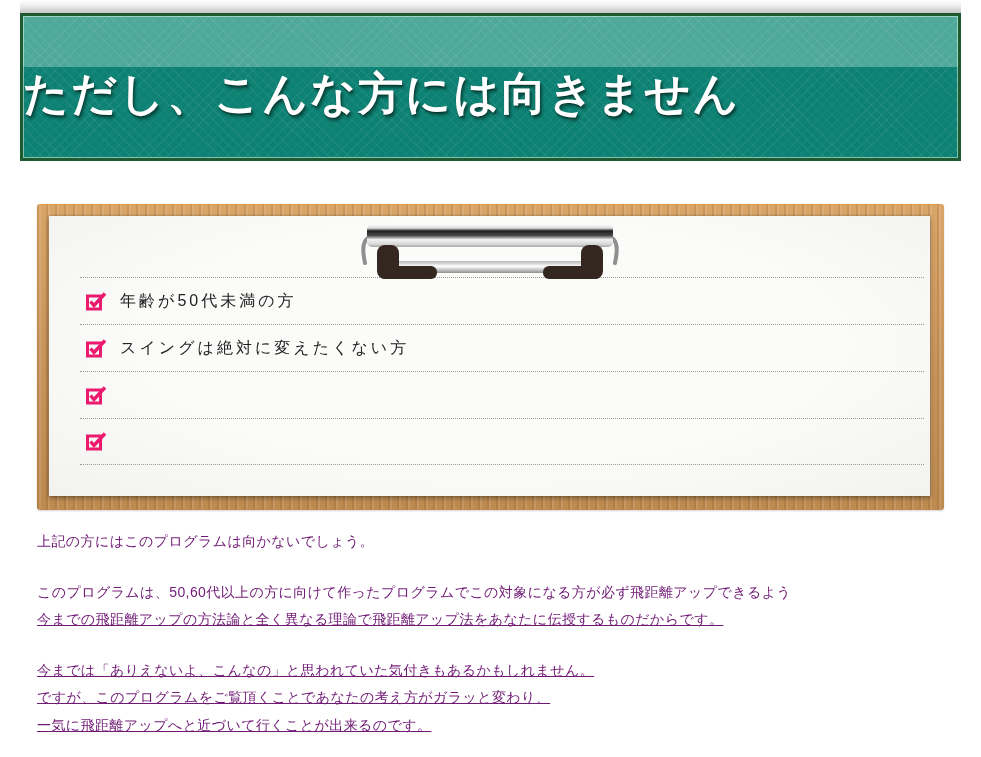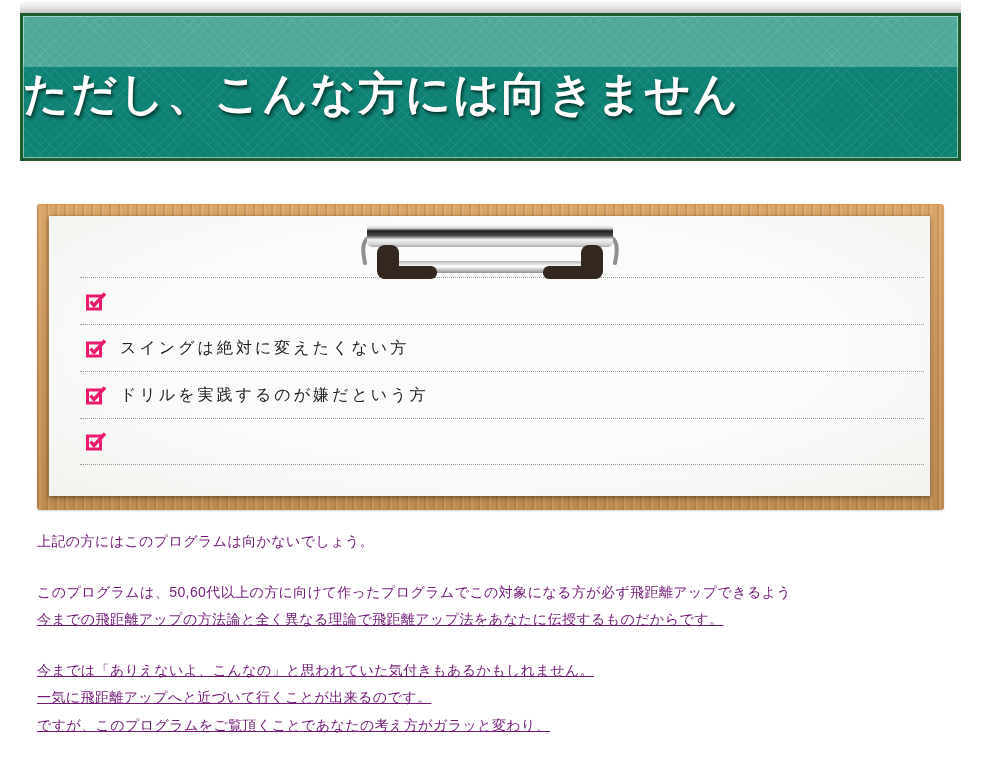--- a/index.html
+++ b/index.html
@@ -171,34 +171,34 @@
       <rect x="224" y="22" width="22" height="34" rx="8" fill="#33271f"></rect>
       <rect x="186" y="43" width="58" height="13" rx="6" fill="#33271f"></rect>
     </svg>
 
     <ul class="checklist">
       <li class="check-row">
         <svg class="check-icon" viewBox="0 0 21 19" aria-hidden="true">
           <rect x="1.5" y="4" width="13" height="13" fill="none" stroke="#ec1a6e" stroke-width="3"></rect>
           <path d="M4.5 9.5 L8 13.5 L19 1.5" fill="none" stroke="#ec1a6e" stroke-width="3.4"></path>
         </svg>
+        <span class="check-label">年齢が50代未満の方</span>
       </li>
       <li class="check-row">
         <svg class="check-icon" viewBox="0 0 21 19" aria-hidden="true">
           <rect x="1.5" y="4" width="13" height="13" fill="none" stroke="#ec1a6e" stroke-width="3"></rect>
           <path d="M4.5 9.5 L8 13.5 L19 1.5" fill="none" stroke="#ec1a6e" stroke-width="3.4"></path>
         </svg>
         <span class="check-label">スイングは絶対に変えたくない方</span>
       </li>
       <li class="check-row">
         <svg class="check-icon" viewBox="0 0 21 19" aria-hidden="true">
           <rect x="1.5" y="4" width="13" height="13" fill="none" stroke="#ec1a6e" stroke-width="3"></rect>
           <path d="M4.5 9.5 L8 13.5 L19 1.5" fill="none" stroke="#ec1a6e" stroke-width="3.4"></path>
         </svg>
-        <span class="check-label">ドリルを実践するのが嫌だという方</span>
       </li>
       <li class="check-row">
         <svg class="check-icon" viewBox="0 0 21 19" aria-hidden="true">
           <rect x="1.5" y="4" width="13" height="13" fill="none" stroke="#ec1a6e" stroke-width="3"></rect>
           <path d="M4.5 9.5 L8 13.5 L19 1.5" fill="none" stroke="#ec1a6e" stroke-width="3.4"></path>
         </svg>
       </li>
     </ul>
   </div>
 </div>
@@ -206,16 +206,16 @@
 <div class="copy">
   <div class="para">
     <div>上記の方にはこのプログラムは向かないでしょう。</div>
   </div>
   <div class="para">
     <div>このプログラムは、50,60代以上の方に向けて作ったプログラムでこの対象になる方が必ず飛距離アップできるよう</div>
     <div><span class="underline">今までの飛距離アップの方法論と全く異なる理論で飛距離アップ法をあなたに伝授するものだからです。</span></div>
   </div>
   <div class="para">
     <div>今までは「ありえないよ、こんなの」と思われていた気付きもあるかもしれません。</div>
+    <div>ですが、このプログラムをご覧頂くことであなたの考え方がガラッと変わり、</div>
     <div>一気に飛距離アップへと近づいて行くことが出来るのです。</div>
-    <div>ですが、このプログラムをご覧頂くことであなたの考え方がガラッと変わり、</div>
   </div>
 </div>
 
 </body></html>

